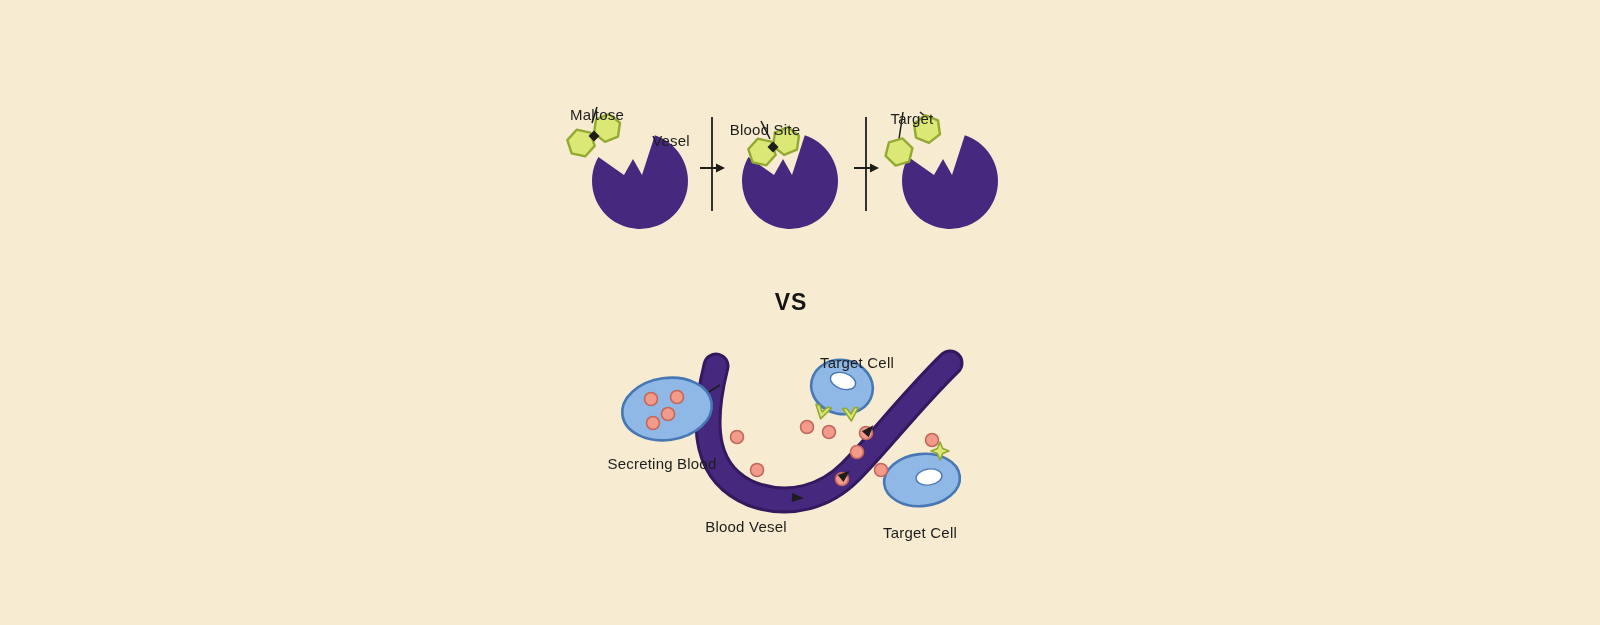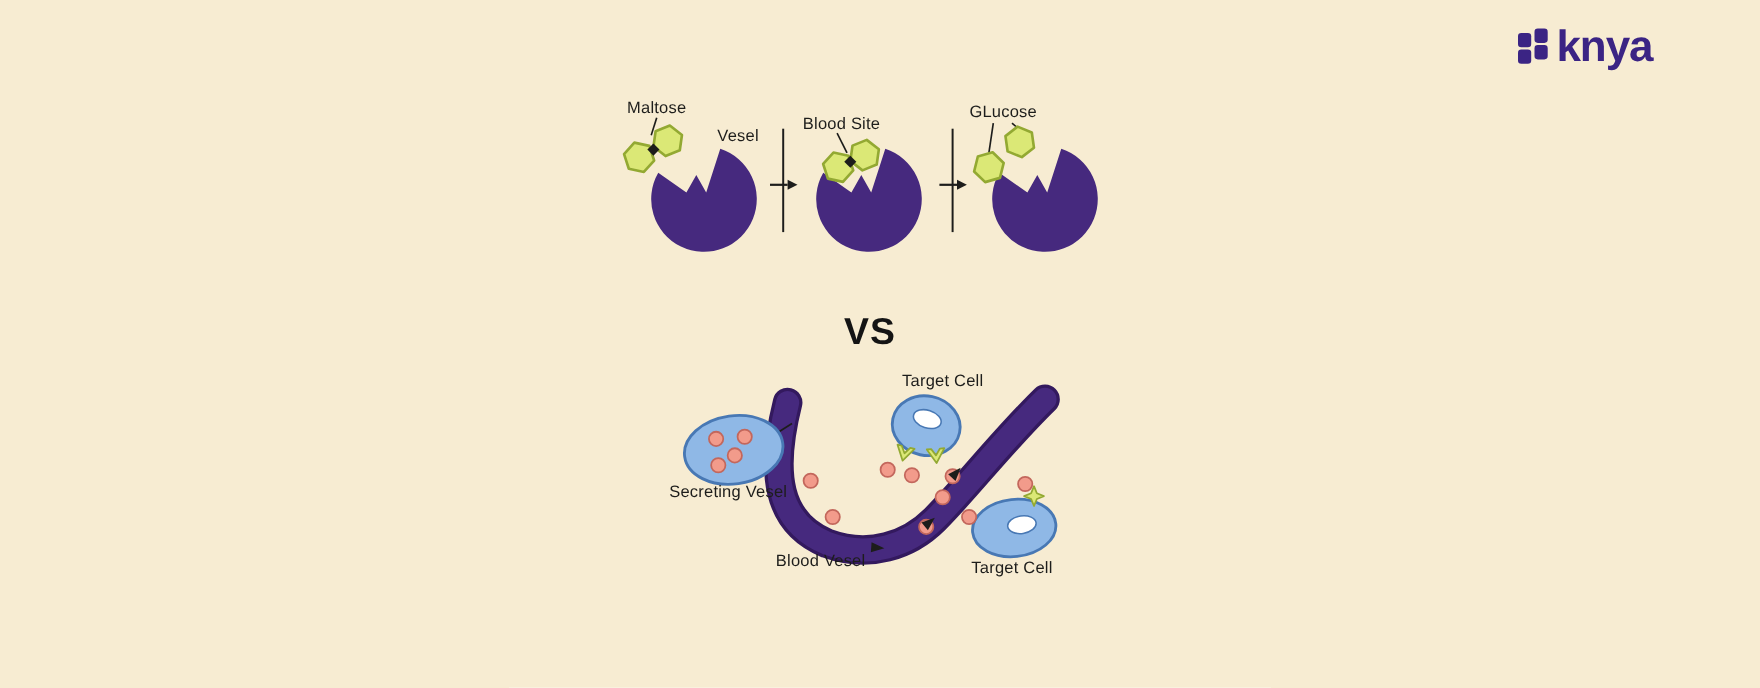--- a/index.html
+++ b/index.html
@@ -11,26 +11,27 @@
     overflow:hidden;
   }
   .art{position:absolute;left:0;top:0;width:1600px;height:625px;display:block;}
   .lbl{
     position:absolute;
     transform:translate(-50%,-50%);
     color:var(--ink,#1d1d1b);
     font-size:15px;
     white-space:nowrap;
     letter-spacing:.2px;
+    margin-top:16px;
   }
   .lbl.big{font-size:15px;}
   .vs{
     position:absolute;
     transform:translate(-50%,-50%);
-    font-size:34px;
+    font-size:23px;
     font-weight:700;
     color:#141414;
     letter-spacing:1px;
   }
   .logo{
     position:absolute;
     left:1380px;top:22px;
     display:flex;align-items:center;gap:7px;
   }
   .logo-text{
@@ -143,32 +144,23 @@
       <ellipse class="nucleus" cx="929" cy="477" rx="13" ry="8" transform="rotate(-8 929 477)"></ellipse>
       <use href="#star" class="receptor" transform="translate(940,451)"></use>
       <use href="#hdot" class="hormone-dot" transform="translate(881,470)"></use>
       <use href="#hdot" class="hormone-dot" transform="translate(932,440)"></use>
     </g>
   </svg>
 
   <div class="lbl" style="left:597px;top:98px;">Maltose</div>
   <div class="lbl" style="left:671px;top:124px;">Vesel</div>
   <div class="lbl" style="left:765px;top:113px;">Blood Site</div>
-  <div class="lbl" style="left:912px;top:102px;">GLucose</div>
+  <div class="lbl" style="left:912px;top:102px;">Target</div>
 
   <div class="vs" style="left:791px;top:302px;">VS</div>
 
-  <div class="lbl big" style="left:662px;top:447px;">Secreting Vesel</div>
+  <div class="lbl big" style="left:662px;top:447px;">Secreting Blood</div>
   <div class="lbl big" style="left:746px;top:510px;text-align:right;">Blood Vesel</div>
   <div class="lbl big" style="left:857px;top:346px;">Target Cell</div>
   <div class="lbl big" style="left:920px;top:516px;">Target Cell</div>
 
-  <div class="logo">
-    <svg width="28" height="34" viewBox="0 0 28 34" xmlns="http://www.w3.org/2000/svg">
-      <rect class="logo-block" x="0" y="5" width="12" height="13" rx="3"></rect>
-      <rect class="logo-block" x="0" y="20" width="12" height="13" rx="3"></rect>
-      <rect class="logo-block" x="15" y="1" width="12" height="13" rx="3"></rect>
-      <rect class="logo-block" x="15" y="16" width="12" height="13" rx="3"></rect>
-    </svg>
-    <span class="logo-text">knya</span>
-  </div>
 
 </div>
 
 </body></html>

